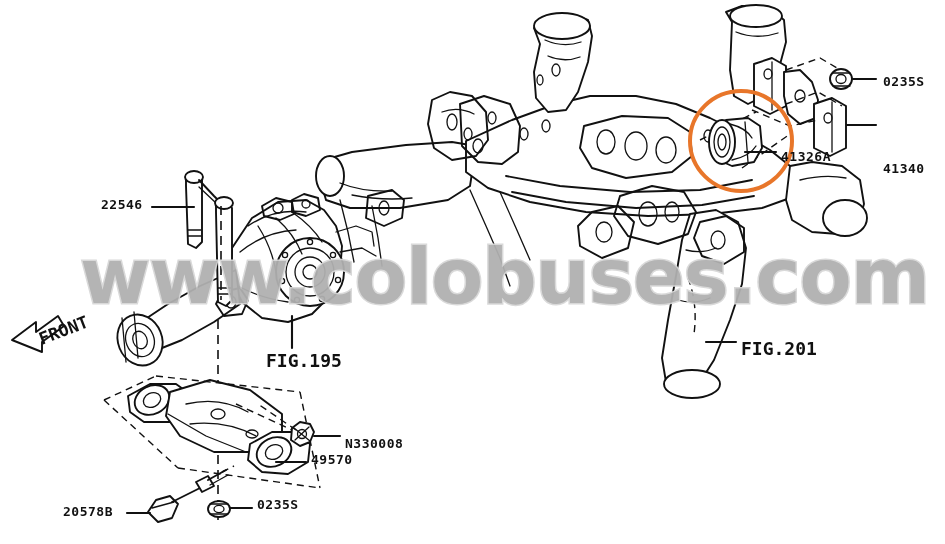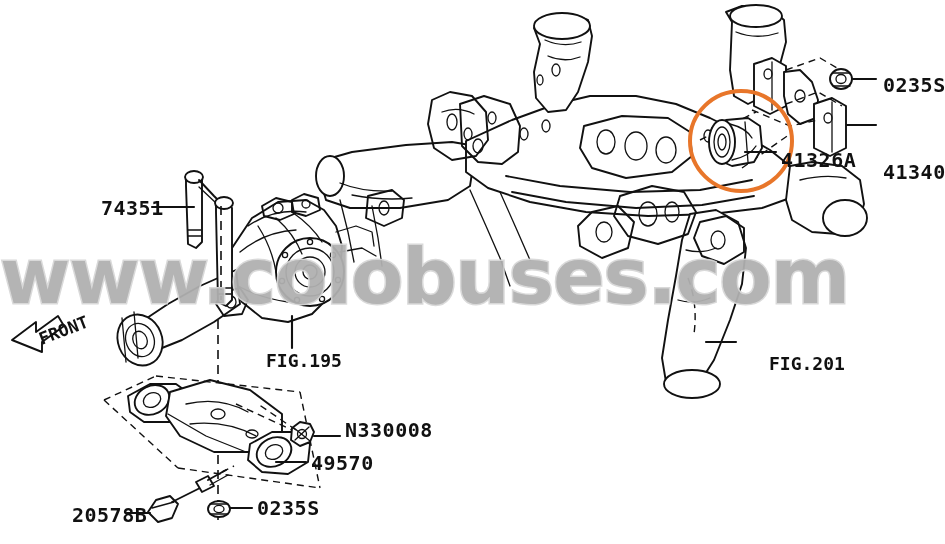--- a/index.html
+++ b/index.html
@@ -18,21 +18,21 @@
   }
   #artboard {
     position: absolute;
     inset: 0;
     width: 945px;
     height: 544px;
   }
   .label {
     position: absolute;
     font-family: "DejaVu Sans Mono", "Liberation Mono", monospace;
-    font-size: 20px;
+    font-size: 13px;
     font-weight: 700;
     letter-spacing: 0.5px;
     color: #111111;
     white-space: nowrap;
     line-height: 1;
   }
   .label.fig {
     font-size: 18px;
     letter-spacing: 0px;
   }
@@ -50,21 +50,21 @@
     letter-spacing: 0px;
   }
   #watermark {
     position: absolute;
     left: 0;
     top: 233px;
     width: 929px;
     height: 86px;
     display: flex;
     align-items: center;
-    justify-content: flex-start;
+    justify-content: flex-end;
     pointer-events: none;
   }
   #watermark-text {
     font-family: "DejaVu Sans", "Liberation Sans", sans-serif;
     font-size: 76px;
     font-weight: 700;
     letter-spacing: -1px;
     color: #b0b0b0;
     -webkit-text-stroke: 3px #d8d8d8;
     paint-order: stroke fill;
@@ -371,27 +371,27 @@
   </div>
 
   <div id="front-text">FRONT</div>
 
   <div class="label" style="left:883px; top:75px;">0235S</div>
 
   <div class="label" style="left:883px; top:114px;margin-top:48px;">41340</div>
 
   <div class="label" style="left:781px; top:150px;">41326A</div>
 
-  <div class="label" style="left:101px; top:198px;">74351</div>
+  <div class="label" style="left:101px; top:198px;">22546</div>
 
   <div class="label fig" style="left:266px; top:352px;">FIG.195</div>
 
-  <div class="label fig" style="left:741px; top:355px;margin-left:28px;">FIG.201</div>
-
-  <div class="label" style="left:345px; top:420px;">N330008</div>
+  <div class="label fig" style="left:741px; top:340px;">FIG.201</div>
+
+  <div class="label" style="left:345px; top:437px;">N330008</div>
 
   <div class="label" style="left:311px; top:453px;">49570</div>
 
-  <div class="label" style="left:72px; top:505px;">20578B</div>
+  <div class="label" style="left:63px; top:505px;">20578B</div>
 
   <div class="label" style="left:257px; top:498px;">0235S</div>
 
 </div>
 
 </body></html>

